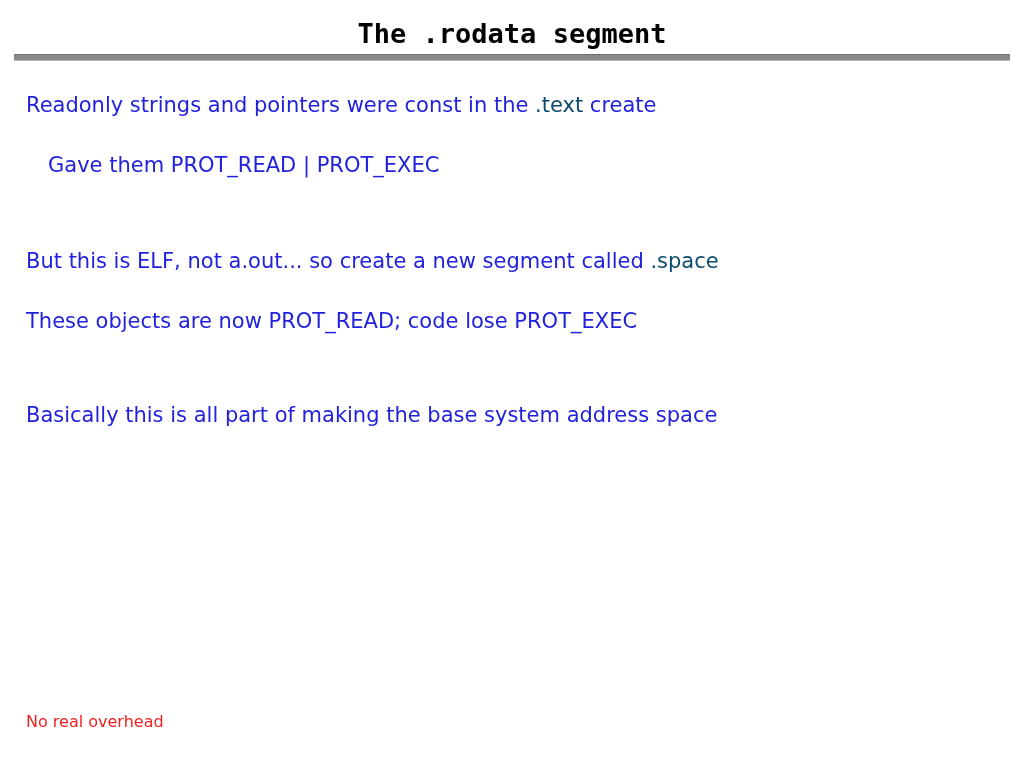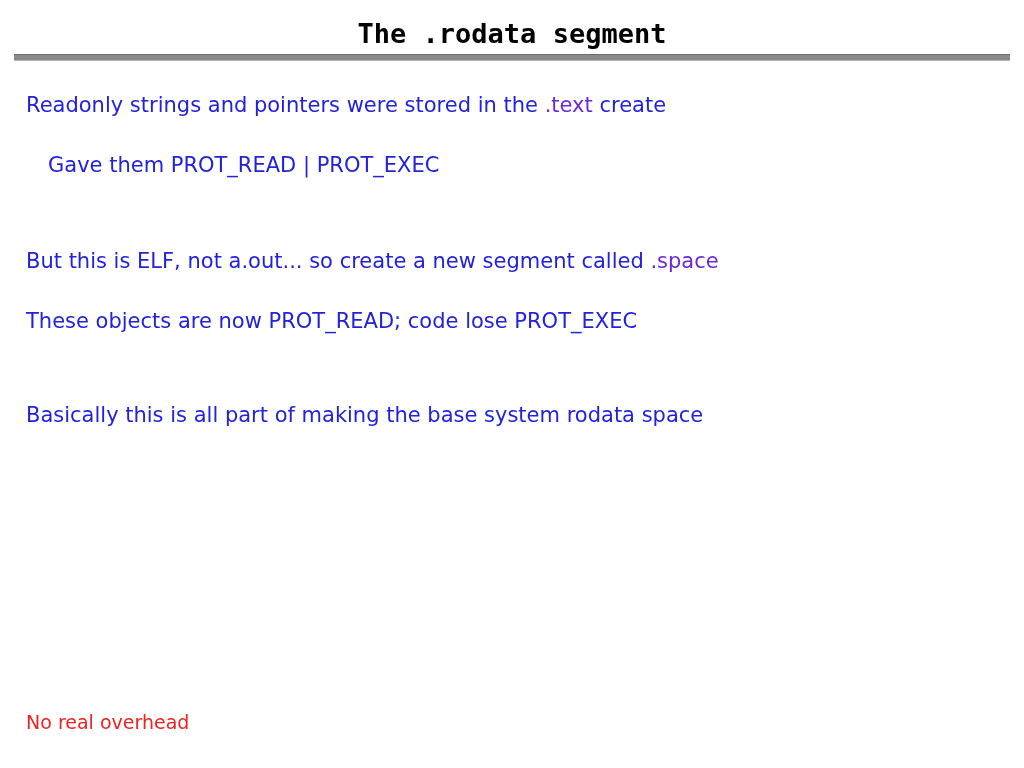--- a/index.html
+++ b/index.html
@@ -52,43 +52,43 @@
     color: #2222dd;
     font-size: 21px;
     line-height: 26px;
     white-space: pre-wrap;
   }
   .line.indent {
     padding-left: 22px;
   }
   .gap-md { height: 34px; }
   .gap-lg { height: 36px; }
-  .kw { color: #6d28d9; }
+  .kw { color: #0c4a6e; }
   .footer-note {
     position: absolute;
     left: 26px;
     top: 710px;
     color: #ee2222;
-    font-size: 19px;
+    font-size: 16px;
     line-height: 24px;
     white-space: pre-wrap;
   }
 </style>
 </head>
 <body>
 
 <div class="slide">
 
   <div class="slide-title">The .rodata segment</div>
 
   <div class="title-rule"></div>
 
   <div class="body-area">
 
-    <div class="line"><span>Readonly strings and pointers were stored in the </span><span class="kw">.text</span><span> create</span></div>
+    <div class="line"><span>Readonly strings and pointers were const in the </span><span class="kw">.text</span><span> create</span></div>
 
     <div class="gap-md"></div>
 
     <div class="line indent">Gave them PROT_READ | PROT_EXEC</div>
 
     <div class="gap-lg"></div>
 
 
     <div class="gap-md"></div>
 
@@ -96,19 +96,19 @@
 
     <div class="gap-md"></div>
 
     <div class="line">These objects are now PROT_READ; code lose PROT_EXEC</div>
 
     <div class="gap-md"></div>
 
 
     <div class="gap-md"></div>
 
-    <div class="line">Basically this is all part of making the base system rodata space</div>
+    <div class="line">Basically this is all part of making the base system address space</div>
 
   </div>
 
   <div class="footer-note">No real overhead</div>
 
 </div>
 
 </body></html>

